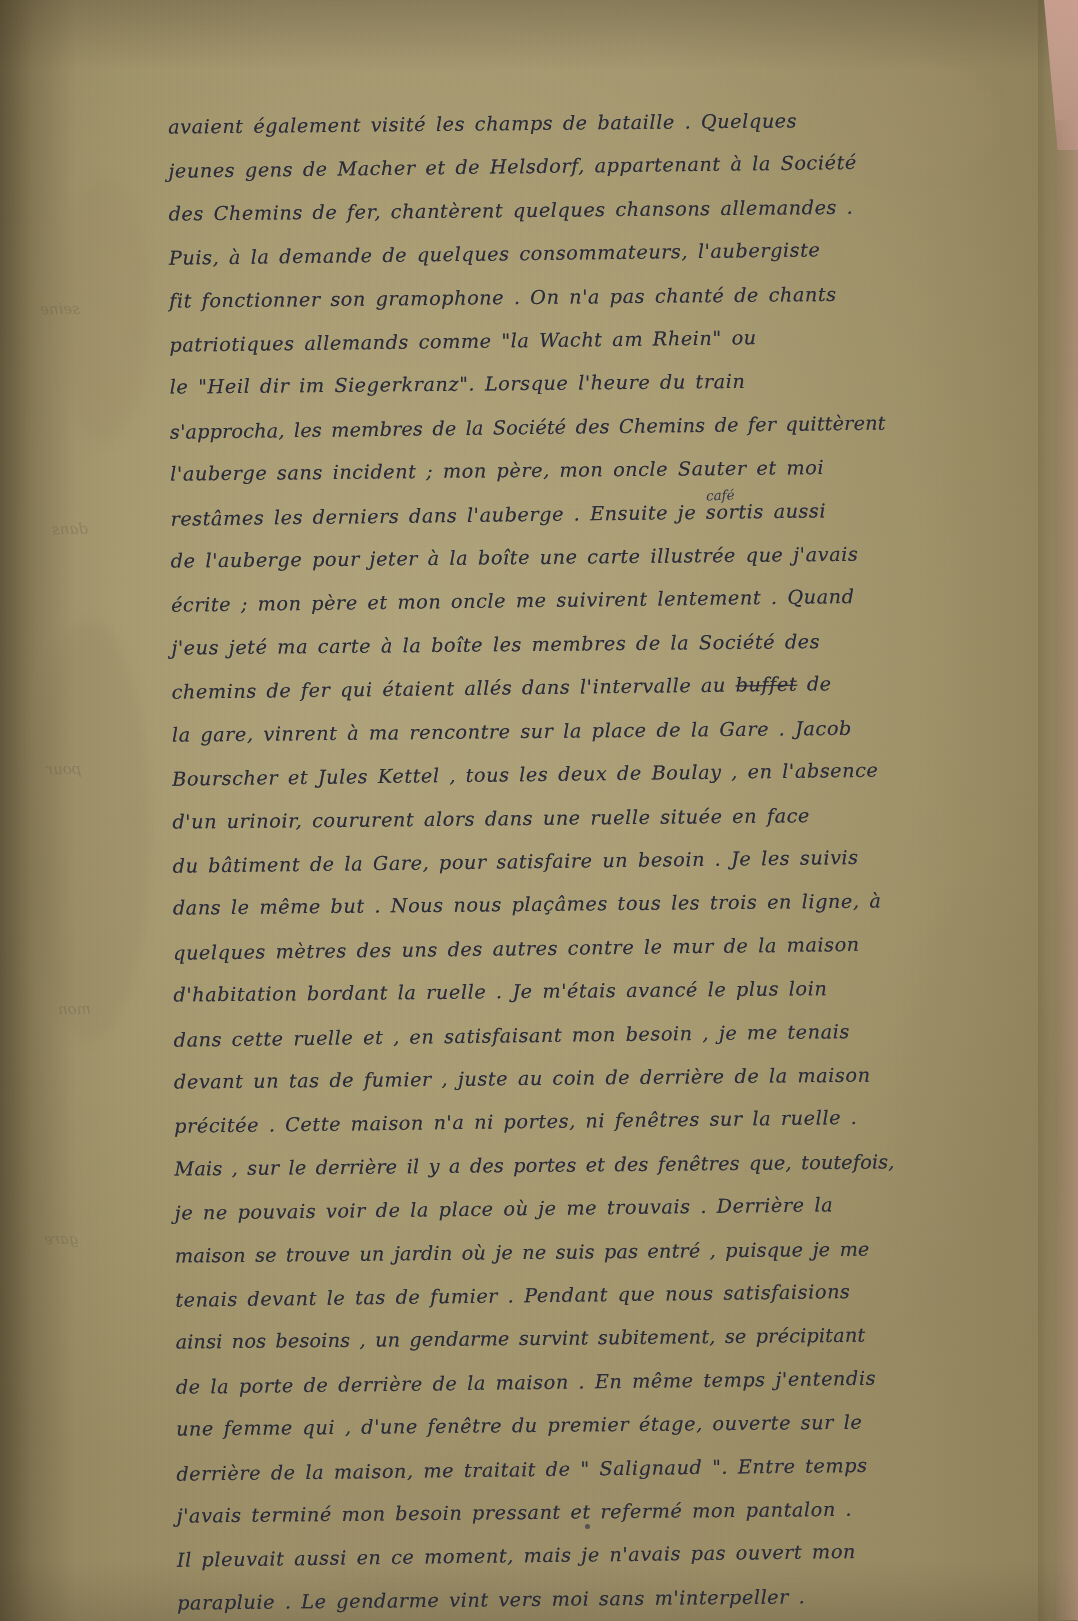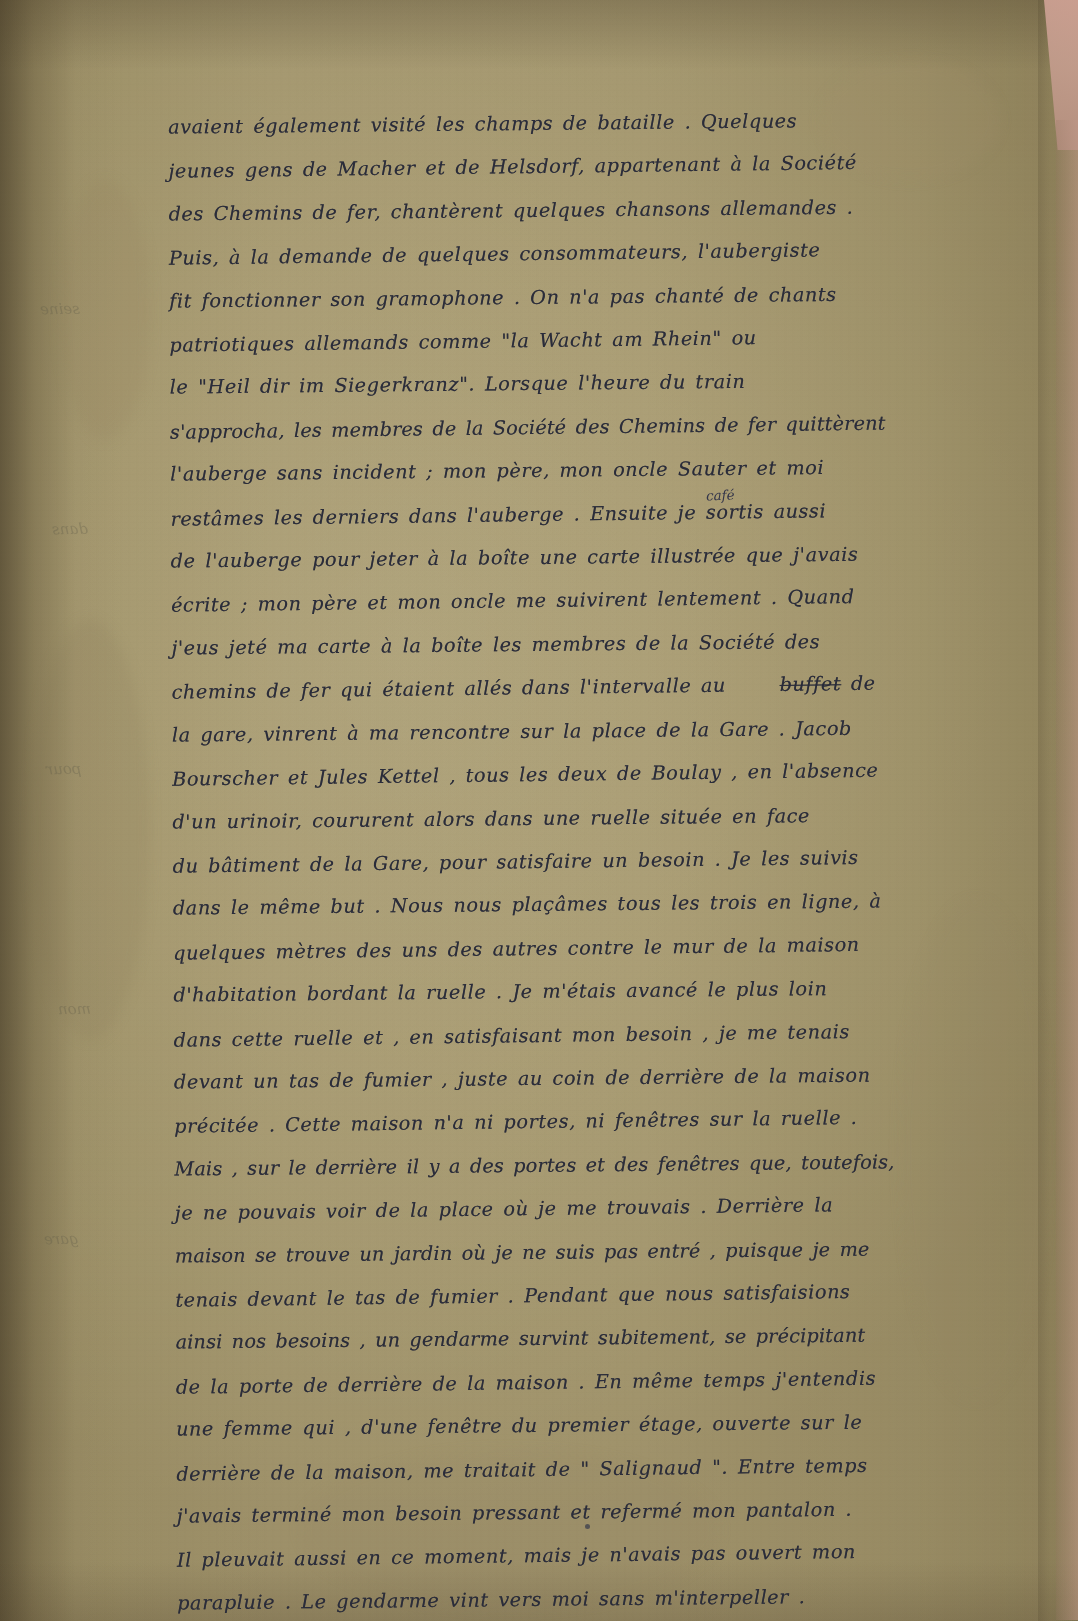--- a/index.html
+++ b/index.html
@@ -118,21 +118,20 @@
     top: 487px;
     font-family: "DejaVu Serif", serif;
     font-style: italic;
     font-size: 13.5px;
     color: #33354a;
     transform: rotate(-2deg);
   }
   .strike-word {
     text-decoration: line-through;
     text-decoration-thickness: 1px;
-    margin-left: 44px;
   }
   
   .ink-dot {
     position: absolute;
     left: 585px;
     top: 1524px;
     width: 5px; height: 5px;
     border-radius: 50%;
     background: #3b3d4c;
     opacity: .75;

